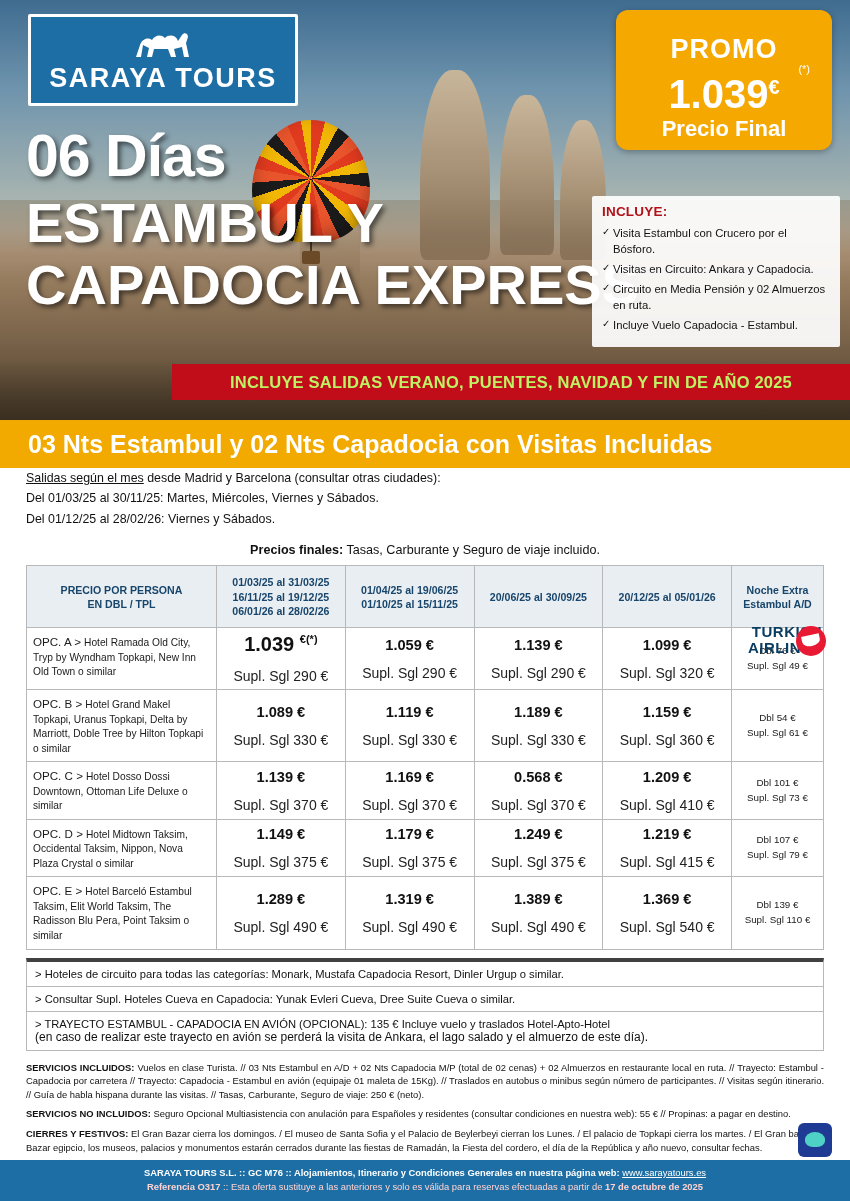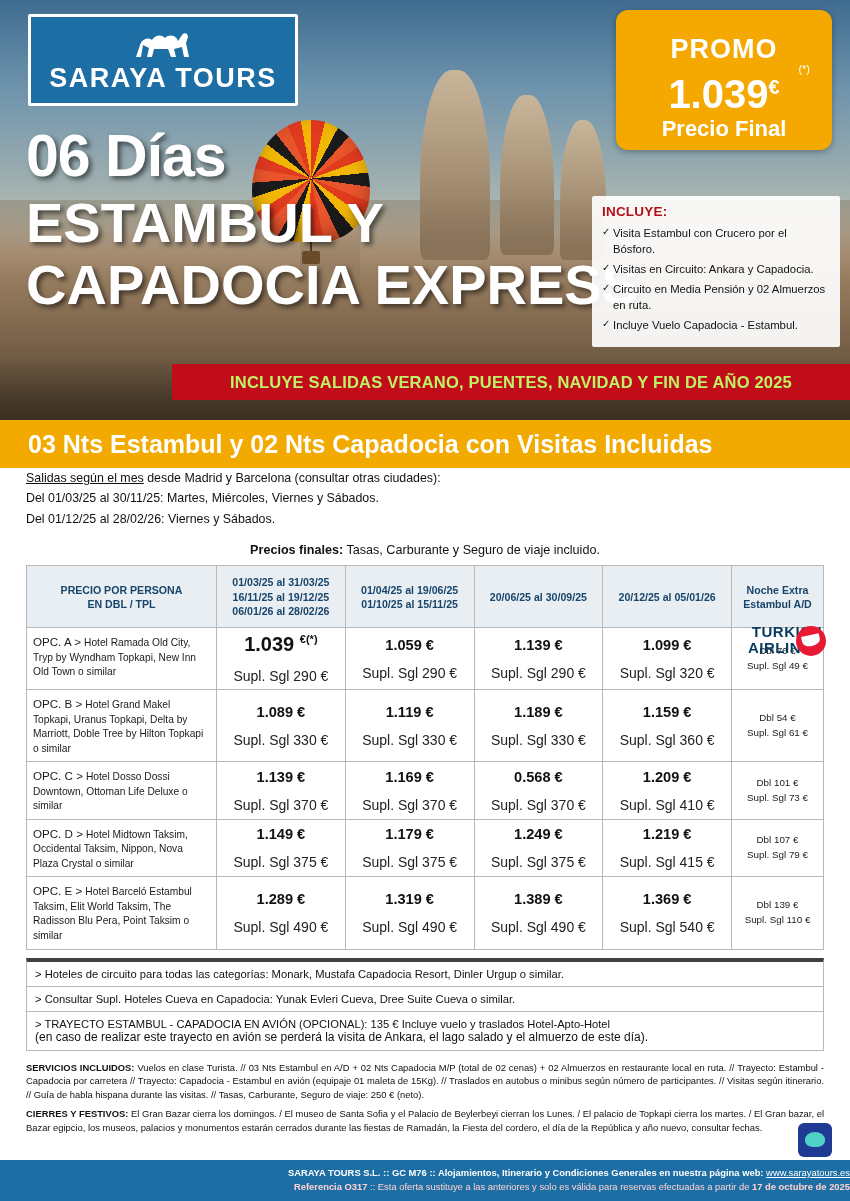--- a/index.html
+++ b/index.html
@@ -188,21 +188,21 @@
   }
   .note-row.first { border-top:4px solid #404040; margin-top:8px; }
   .note-row .sub { font-size:12px; display:block; }
 
   .fineprint { margin-top:10px; font-size:9.4px; line-height:1.45; color:#111; text-align:justify; }
   .fineprint p { margin:0 0 6px 0; }
   .fineprint b { font-weight:bold; }
 
   .footer {
     position:absolute; left:0; bottom:0; width:850px; background:#1c6ea4; color:#fff;
-    padding:6px 0 7px 0; text-align:right; font-size:9.4px; line-height:1.5;
+    padding:6px 0 7px 0; text-align:center; font-size:9.4px; line-height:1.5;
   }
   .footer a { color:#ffffff; text-decoration:underline; }
   .footer .ref { color:#ffd2d2; font-weight:bold; }
   .footer .red { color:#ffd2d2; }
 
   .waterlogo {
     position:absolute; right:18px; bottom:44px; width:34px; height:34px;
     background:#1f3a93; border-radius:6px;
   }
   .waterlogo:after {
@@ -450,20 +450,21 @@
 
     <div class="note-row first">&gt; Hoteles de circuito para todas las categorías: Monark, Mustafa Capadocia Resort, Dinler Urgup o similar.</div>
     <div class="note-row">&gt; Consultar Supl. Hoteles Cueva en Capadocia: Yunak Evleri Cueva, Dree Suite Cueva o similar.</div>
     <div class="note-row">
       <span>&gt; TRAYECTO ESTAMBUL - CAPADOCIA EN AVIÓN (OPCIONAL): 135 € Incluye vuelo y traslados Hotel-Apto-Hotel</span>
       <span class="sub">(en caso de realizar este trayecto en avión se perderá la visita de Ankara, el lago salado y el almuerzo de este día).</span>
     </div>
 
     <div class="fineprint">
       <p><b>SERVICIOS INCLUIDOS:</b><span> Vuelos en clase Turista. // 03 Nts Estambul en A/D + 02 Nts Capadocia M/P (total de 02 cenas) + 02 Almuerzos en restaurante local en ruta. // Trayecto: Estambul - Capadocia por carretera // Trayecto: Capadocia - Estambul en avión (equipaje 01 maleta de 15Kg). // Traslados en autobus o minibus según número de participantes. // Visitas según itinerario. // Guía de habla hispana durante las visitas. // Tasas, Carburante, Seguro de viaje: 250 € (neto).</span></p>
+      <p><b>SERVICIOS NO INCLUIDOS:</b><span> Seguro Opcional Multiasistencia con anulación para Españoles y residentes (consultar condiciones en nuestra web): 55 € // Propinas: a pagar en destino.</span></p>
       <p><b>CIERRES Y FESTIVOS:</b><span> El Gran Bazar cierra los domingos. / El museo de Santa Sofia y el Palacio de Beylerbeyi cierran los Lunes. / El palacio de Topkapi cierra los martes. / El Gran bazar, el Bazar egipcio, los museos, palacios y monumentos estarán cerrados durante las fiestas de Ramadán, la Fiesta del cordero, el día de la República y año nuevo, consultar fechas.</span></p>
 
     </div>
   </div>
 
   <div class="waterlogo"></div>
 
   <div class="footer">
     <div>
       <b>SARAYA TOURS S.L. :: GC M76 ::  Alojamientos, Itinerario y Condiciones Generales en nuestra página web:</b>

